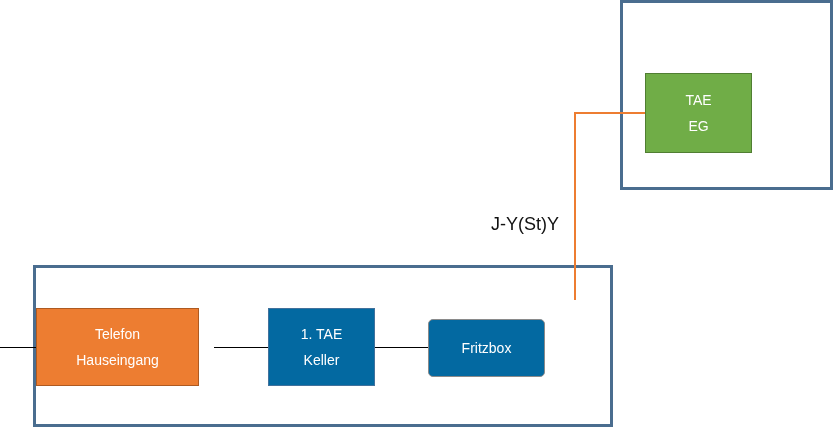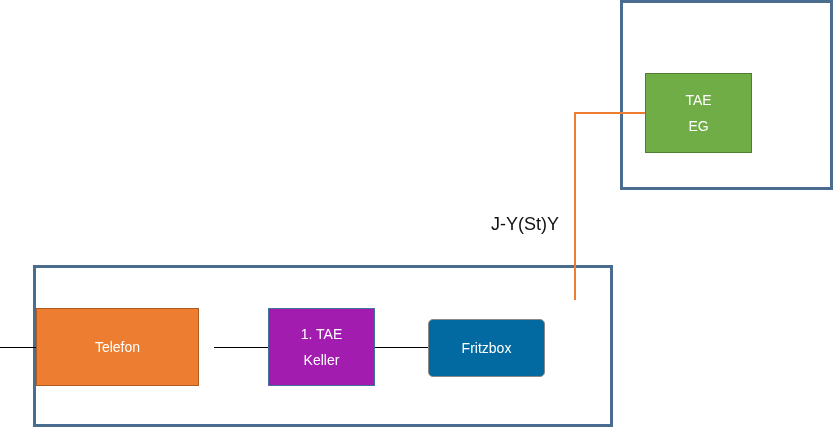--- a/index.html
+++ b/index.html
@@ -20,23 +20,24 @@
 
 <div class="line" style="left:0; top:347px; width:52px; height:1px; background:#000;"></div>
 <div class="line" style="left:214px; top:347px; width:54px; height:1px; background:#000;"></div>
 <div class="line" style="left:374px; top:347px; width:55px; height:1px; background:#000;"></div>
 
 <div class="line" style="left:574px; top:112px; width:2px; height:188px; background:#ed7d31;"></div>
 <div class="line" style="left:574px; top:112px; width:72px; height:2px; background:#ed7d31;"></div>
 
 <div class="node" style="left:36px; top:308px; width:163px; height:78px; background:#ed7d31; border:1px solid #ae5a21;">
   <span>Telefon</span>
+  <span>Hauseingang</span>
 </div>
 
-<div class="node" style="left:268px; top:308px; width:107px; height:78px; background:#a21caf; border:1px solid #41719c;">
+<div class="node" style="left:268px; top:308px; width:107px; height:78px; background:#0369a1; border:1px solid #41719c;">
   <span>1. TAE</span>
   <span>Keller</span>
 </div>
 
 <div class="node" style="left:428px; top:319px; width:117px; height:58px; background:#0369a1; border:1px solid #8a8a8a; border-radius:5px;">
   <span>Fritzbox</span>
 </div>
 
 <div class="node" style="left:645px; top:73px; width:107px; height:80px; background:#70ad47; border:1px solid #507e32;">
   <span>TAE</span>

